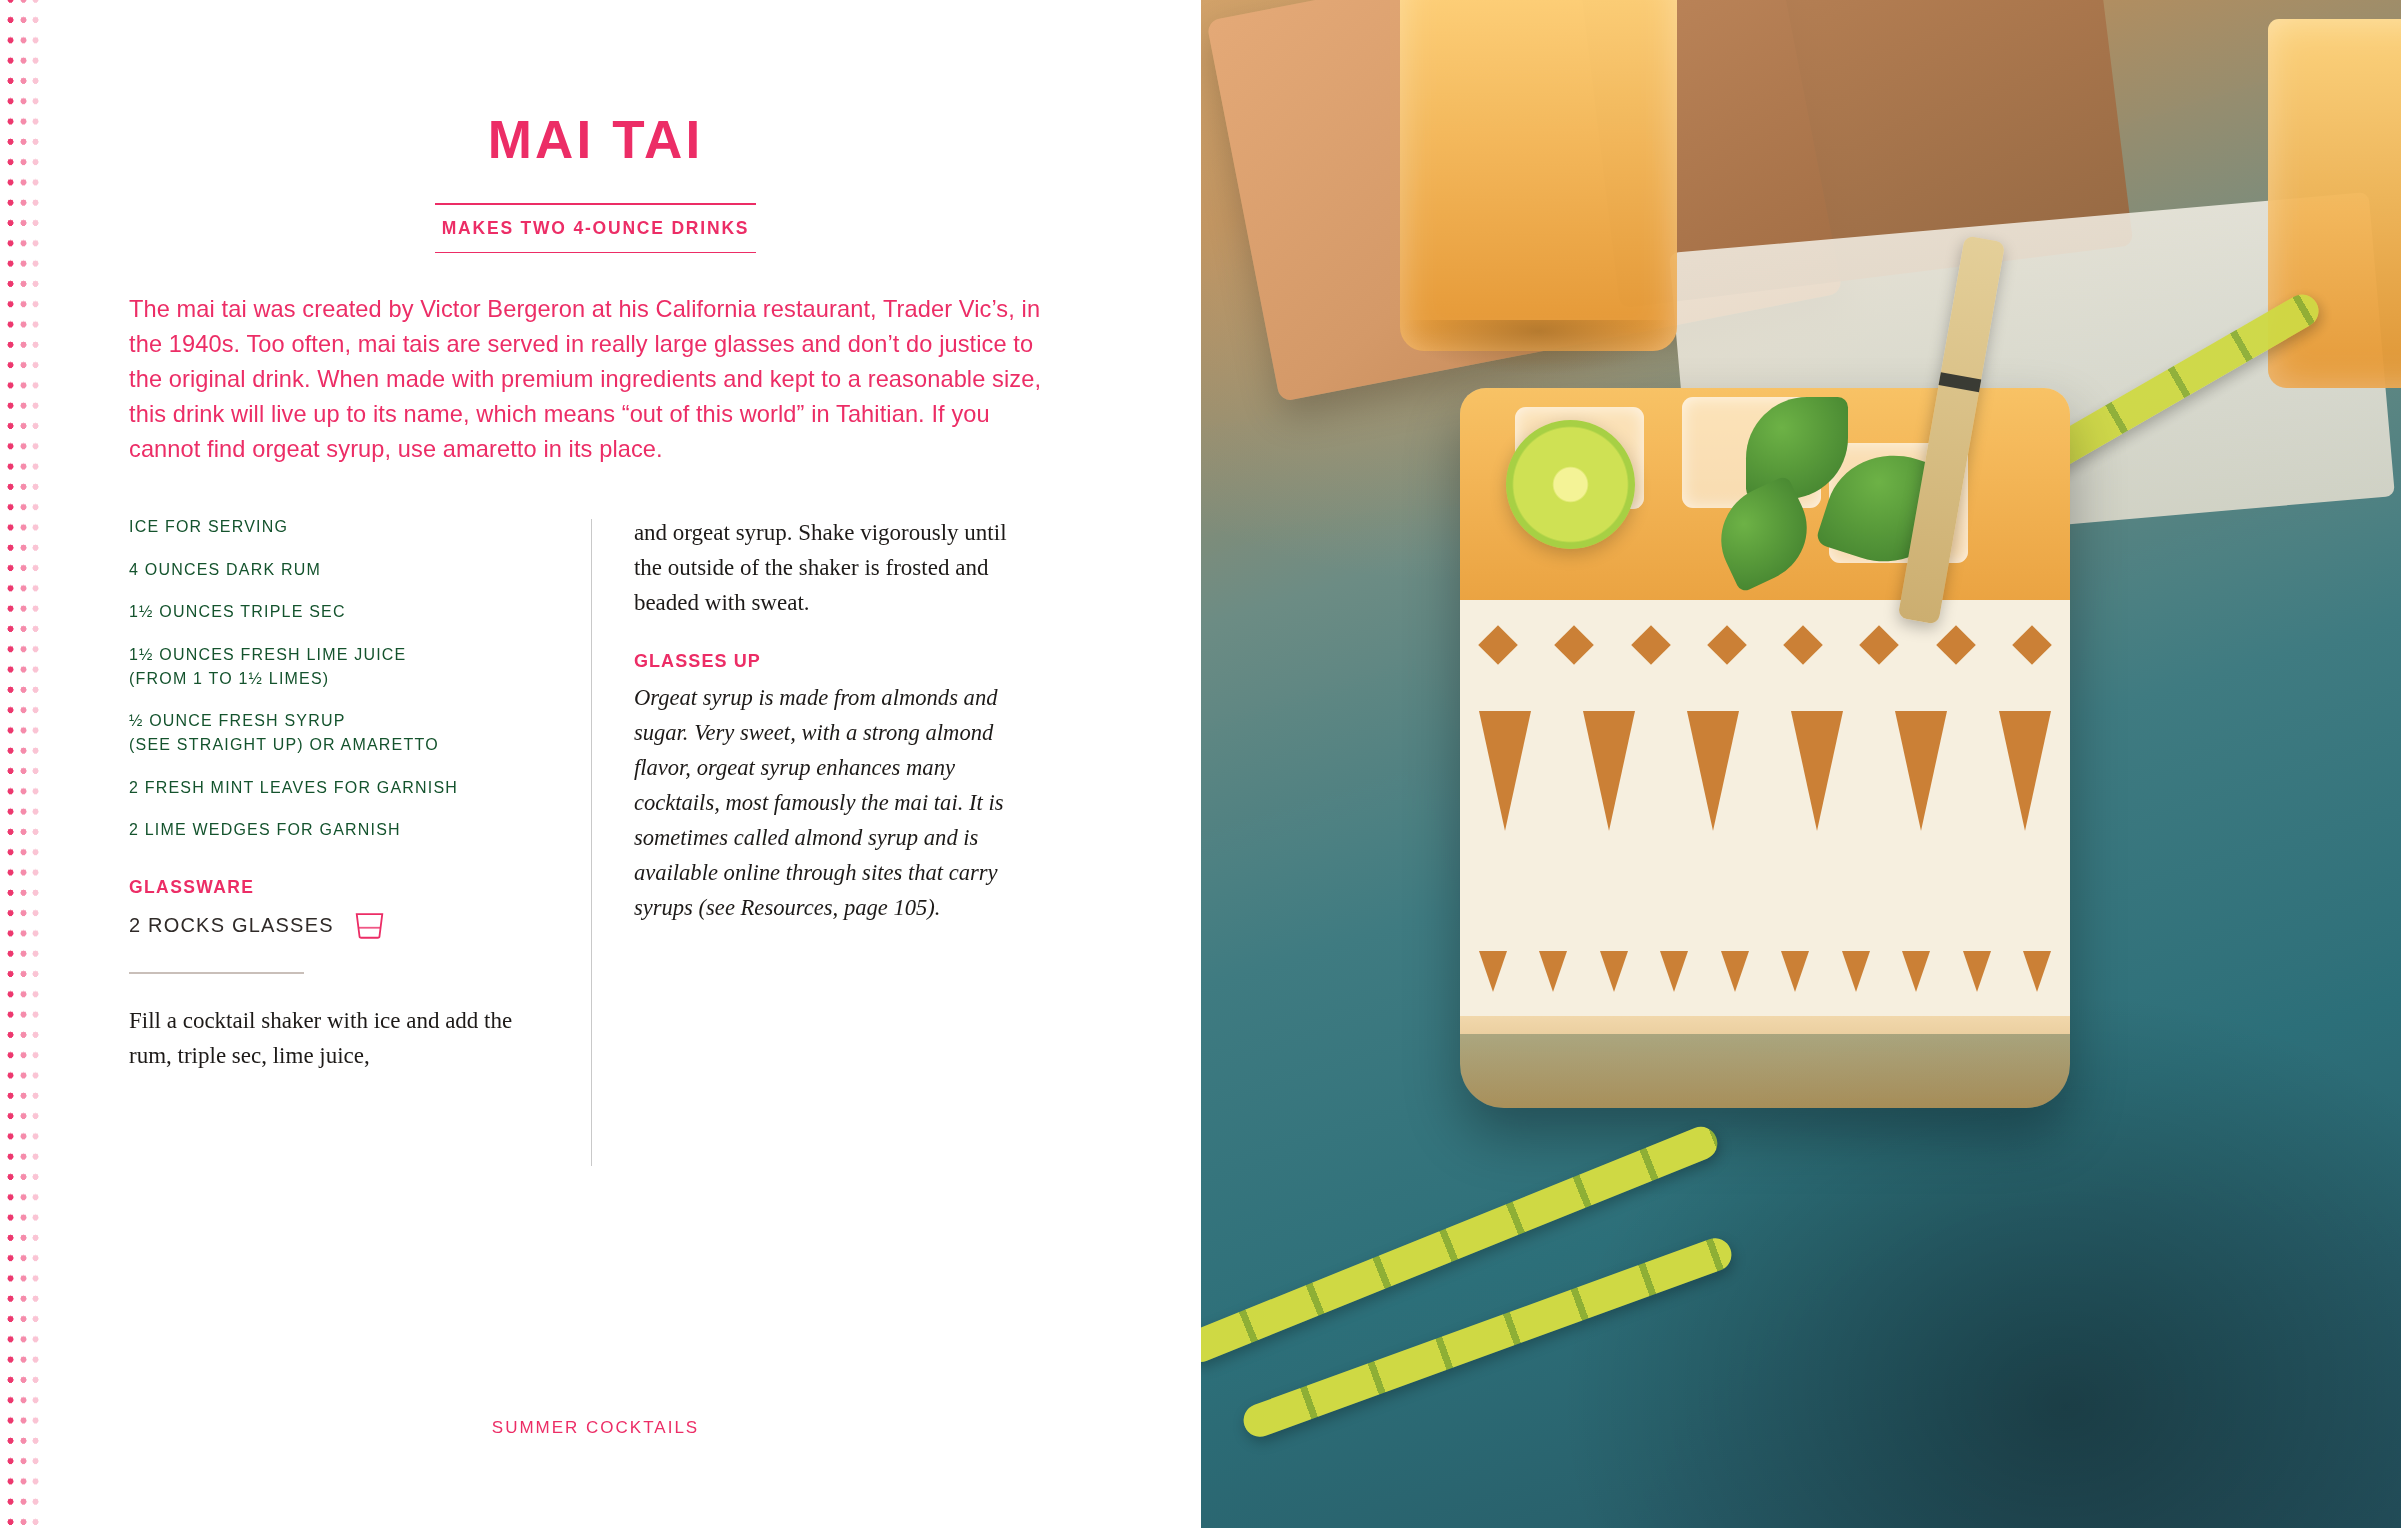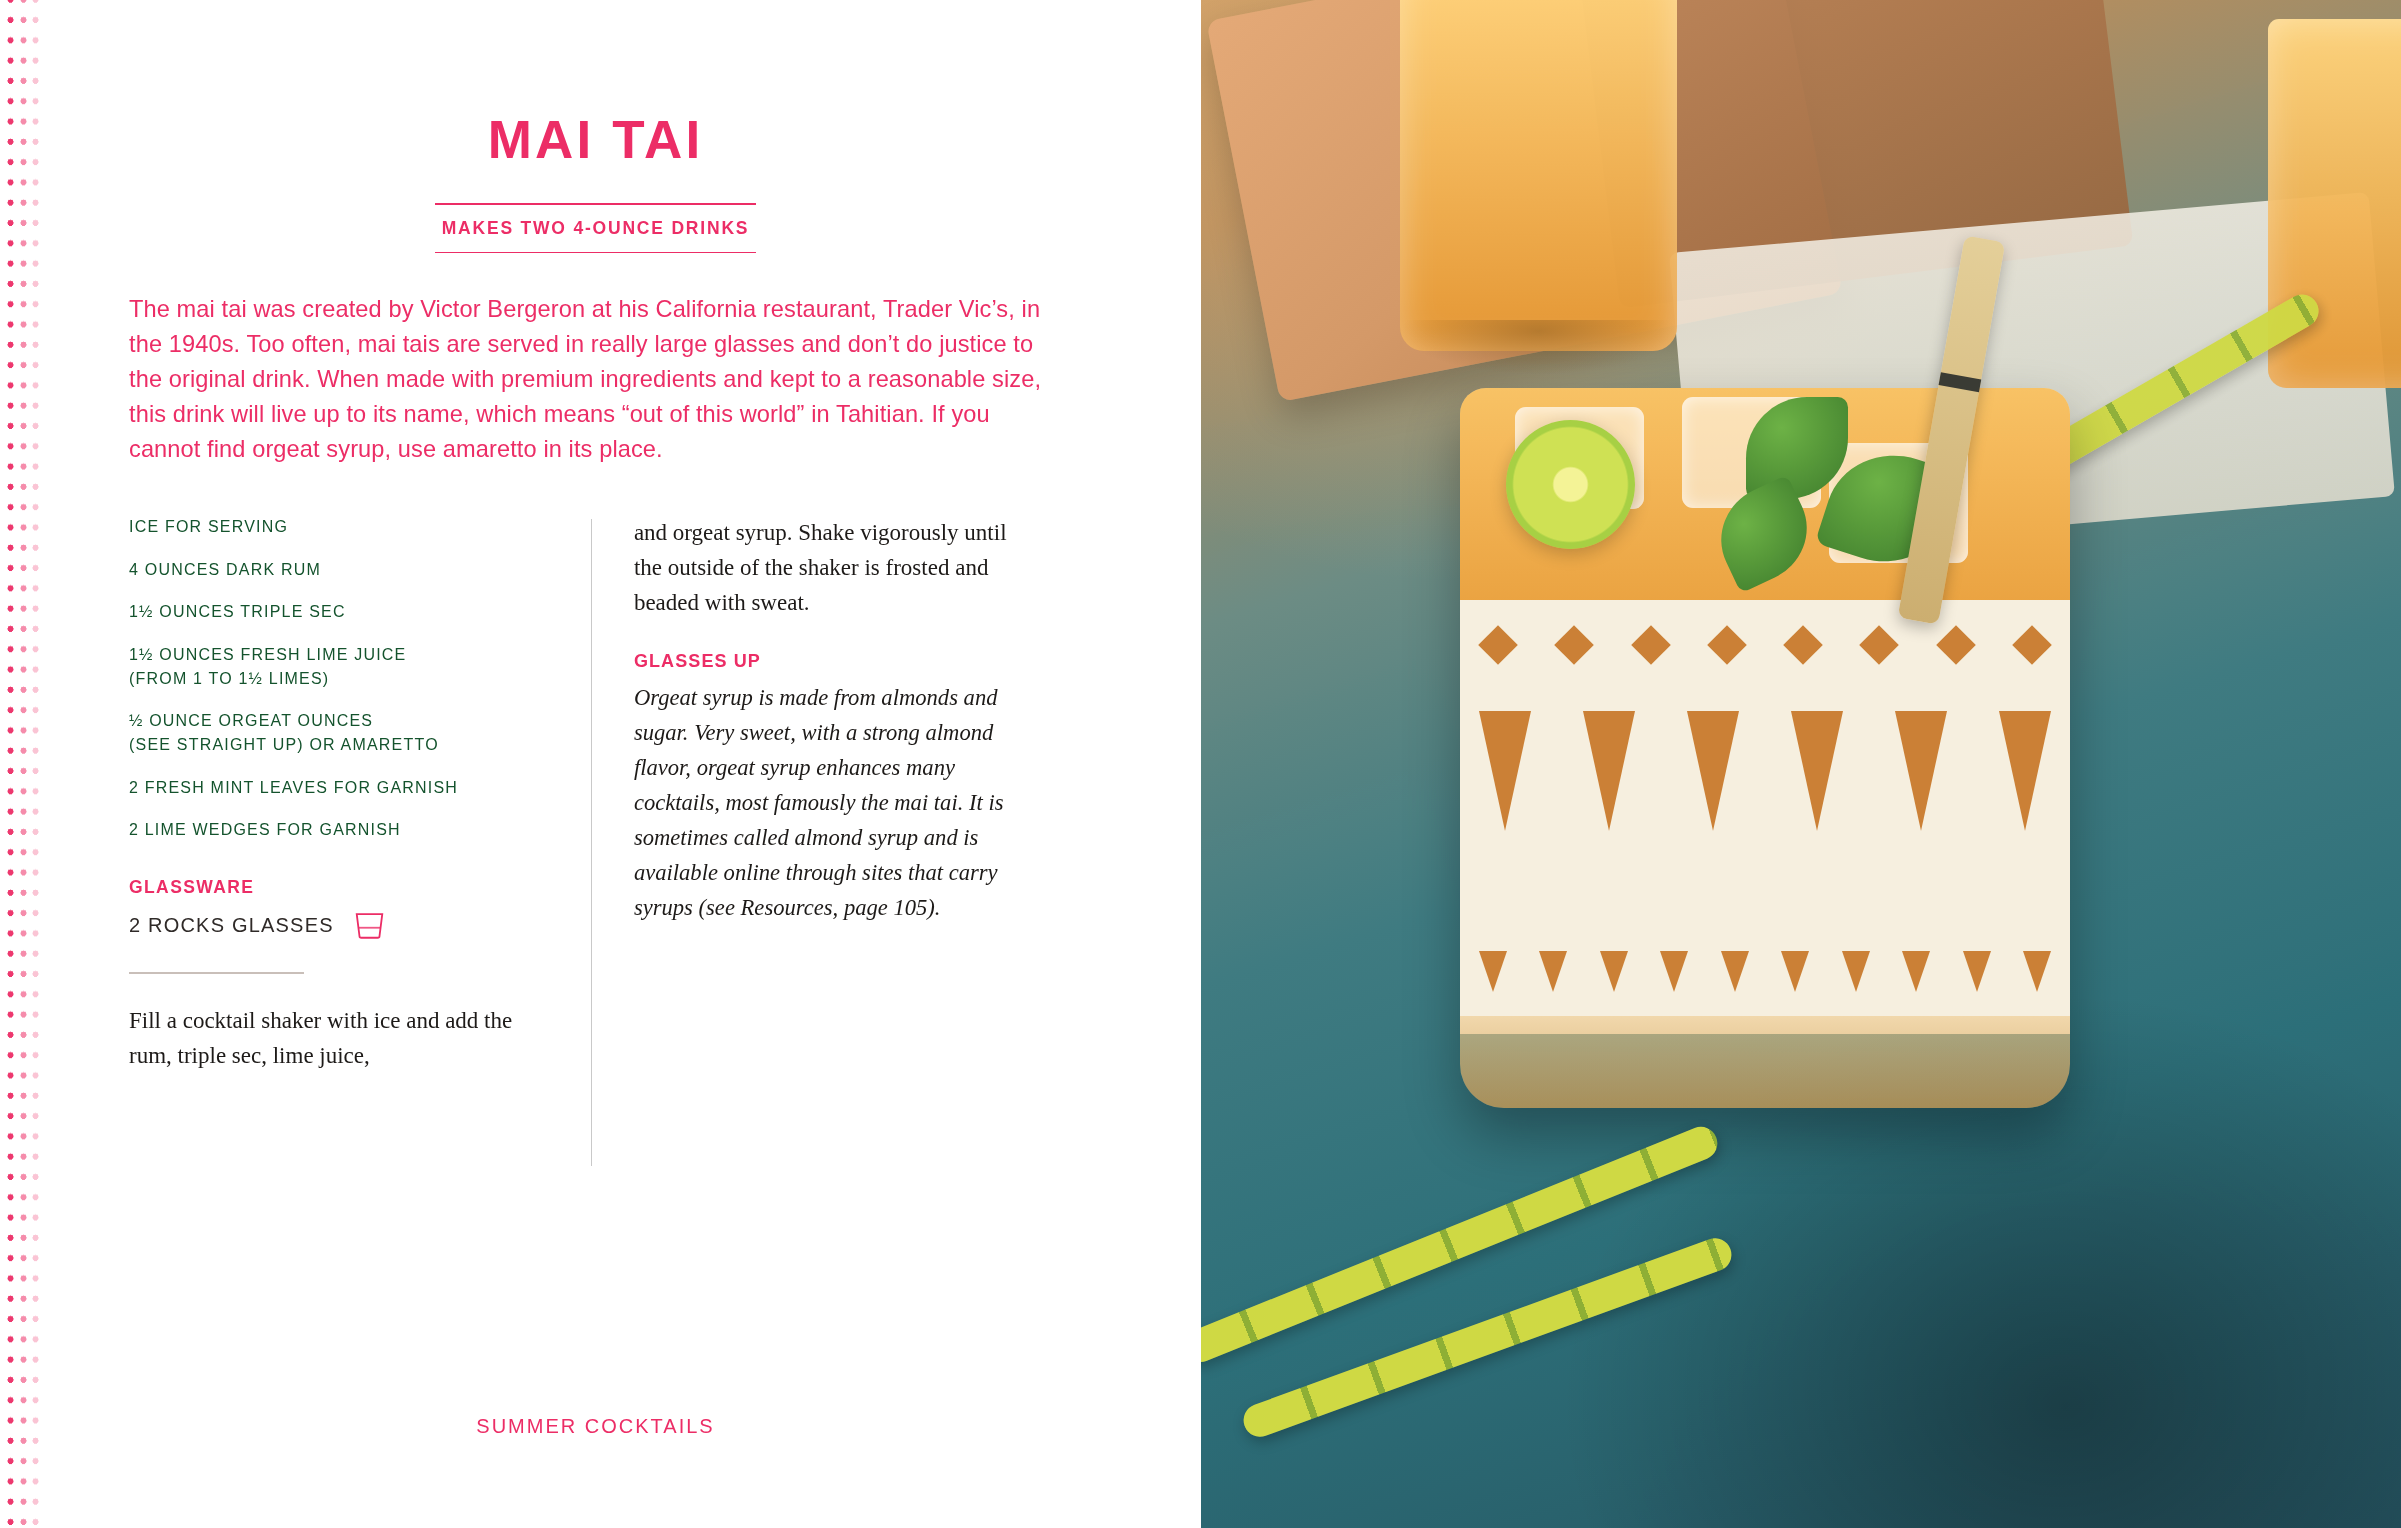--- a/index.html
+++ b/index.html
@@ -172,21 +172,21 @@
   }
 
   .footer {
     position: absolute;
     left: 0; right: 0;
     bottom: 91px;
     text-align: center;
     color: #ec2d66;
   }
   .folio { font-size: 17.5px; letter-spacing: 0.9px; margin-bottom: 14.8px; }
-  .booktitle { font-size: 20px; letter-spacing: 2px; }
+  .booktitle { font-size: 17px; letter-spacing: 2px; }
 
   
   .right-page {
     position: relative;
     width: 1201px; height: 1529px;
     flex: 0 0 1201px;
     overflow: hidden;
     background: #2b6b74;
   }
   .photo {
@@ -370,21 +370,21 @@
               <span>4 OUNCES DARK RUM</span>
             </li>
             <li>
               <span>1½ OUNCES TRIPLE SEC</span>
             </li>
             <li>
               <span>1½ OUNCES FRESH LIME JUICE</span>
               <span class="sub">(FROM 1 TO 1½ LIMES)</span>
             </li>
             <li>
-              <span>½ OUNCE ORGEAT OUNCES</span>
+              <span>½ OUNCE FRESH SYRUP</span>
               <span class="sub">(SEE STRAIGHT UP) OR AMARETTO</span>
             </li>
             <li>
               <span>2 FRESH MINT LEAVES FOR GARNISH</span>
             </li>
             <li>
               <span>2 LIME WEDGES FOR GARNISH</span>
             </li>
           </ul>
 

